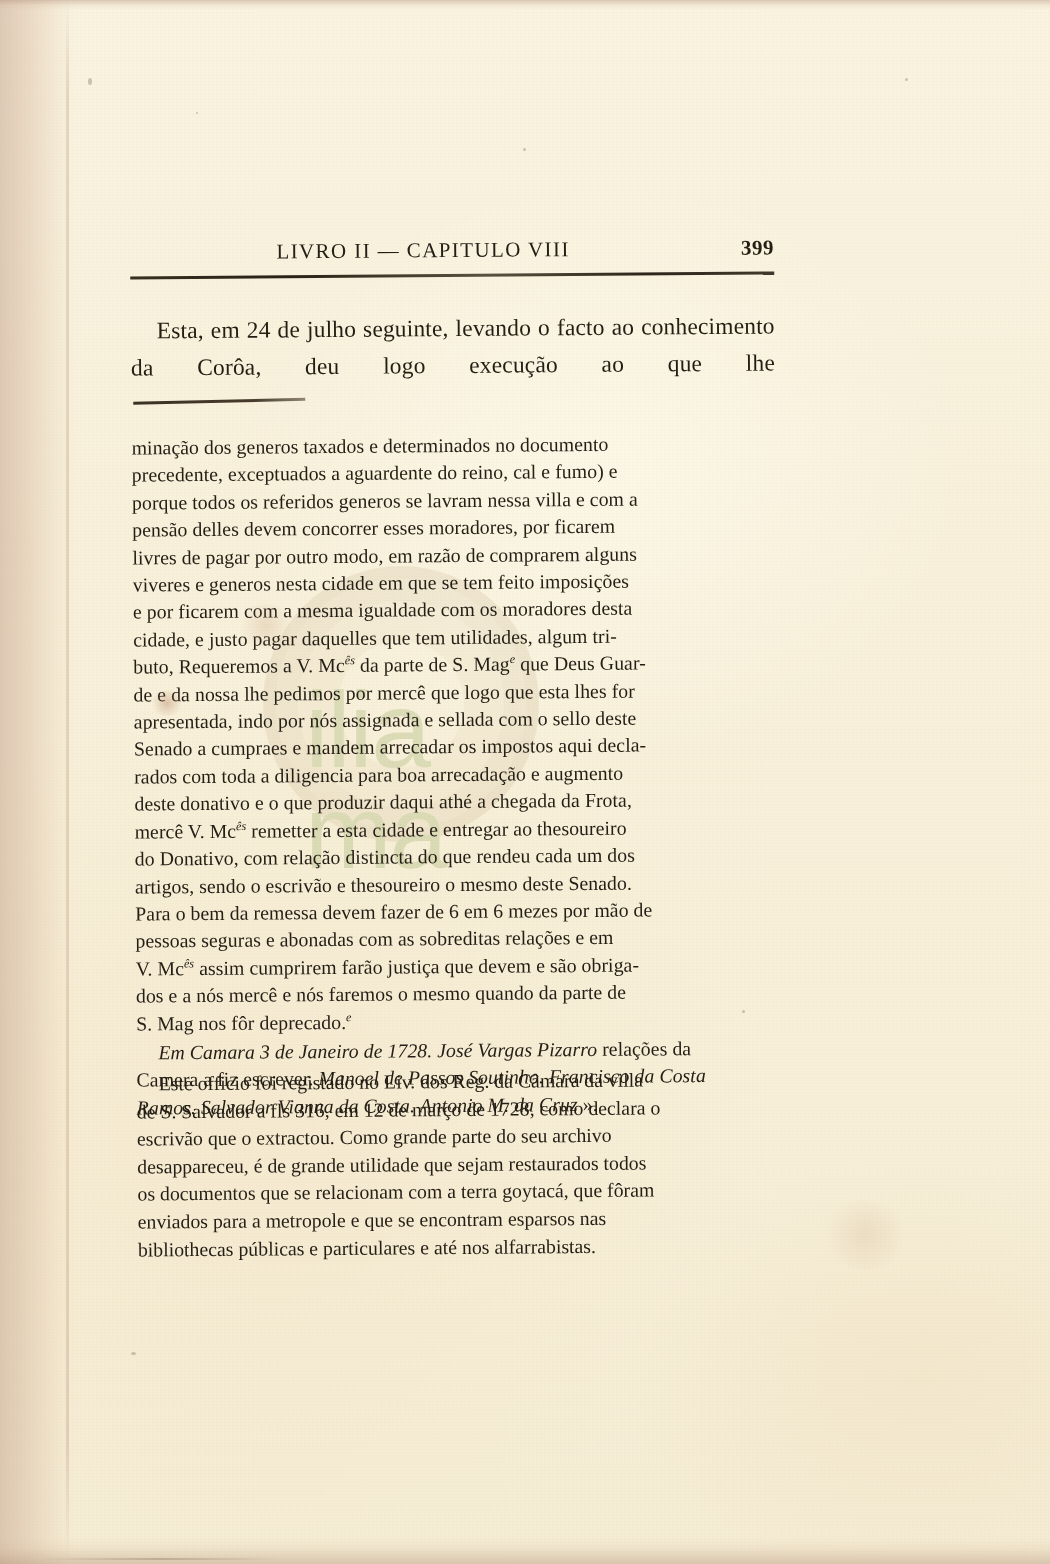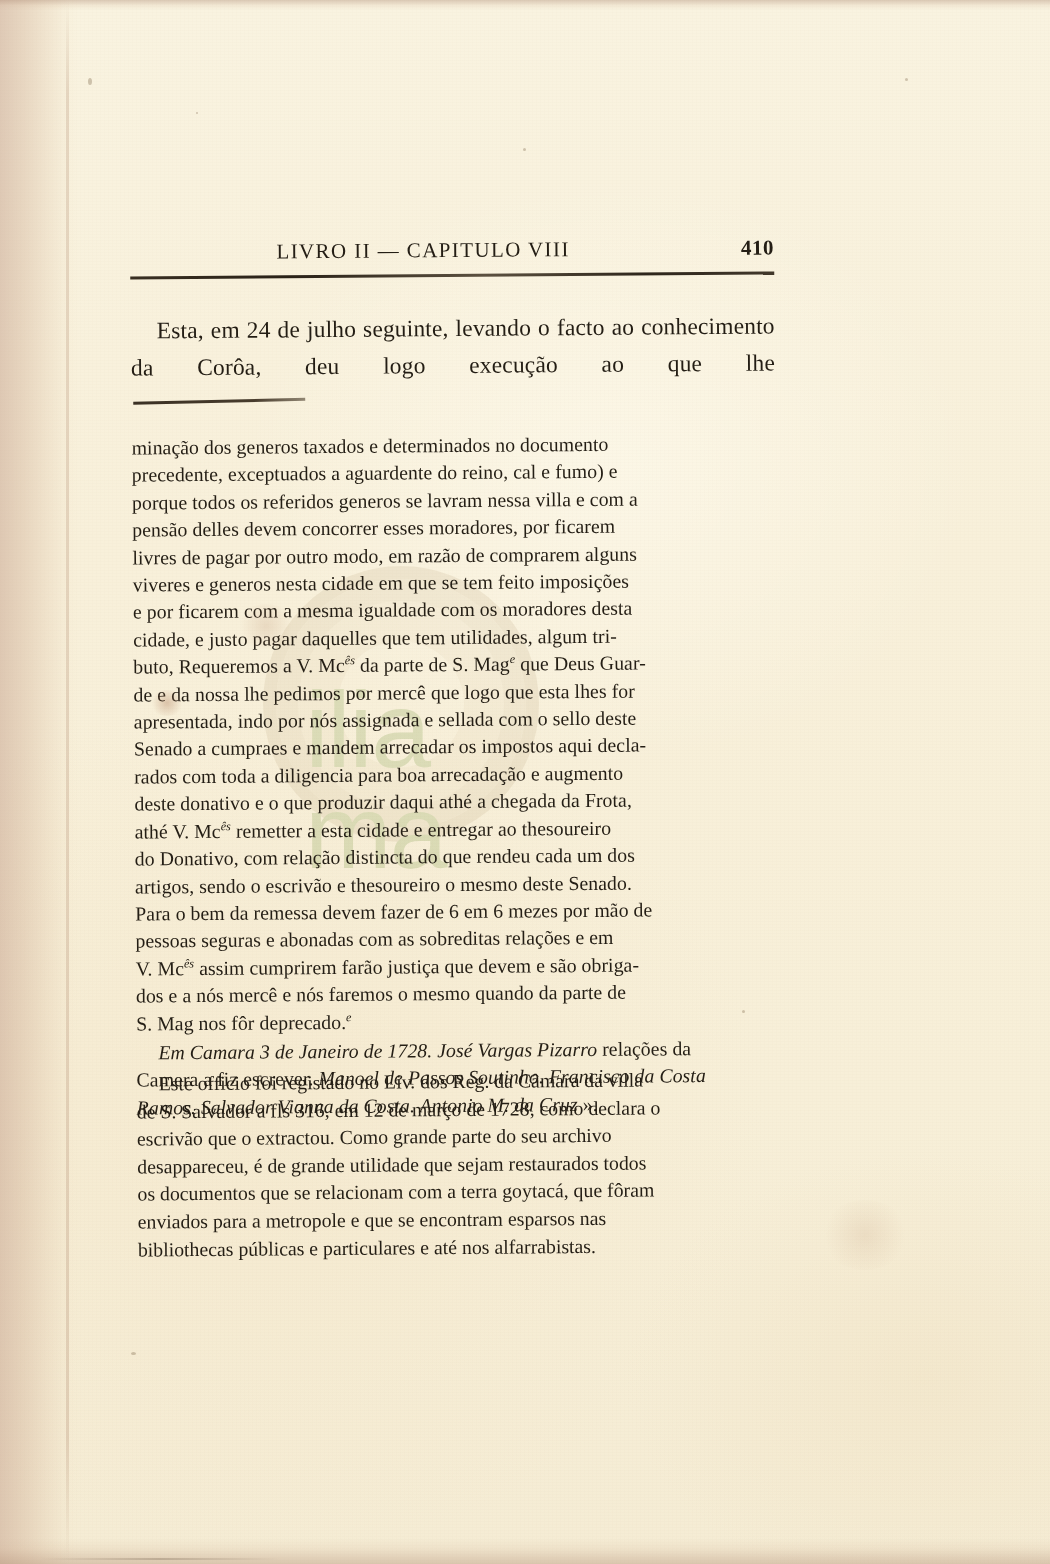--- a/index.html
+++ b/index.html
@@ -248,21 +248,21 @@
     <div class="wm-text">
       <div class="wm-line1">ilia</div>
       <div class="wm-line2">ma</div>
     </div>
   </div>
 
   <div class="content">
 
     <div class="runhead">
       <div class="runhead-title">LIVRO II — CAPITULO VIII</div>
-      <div class="runhead-folio">410</div>
+      <div class="runhead-folio">399</div>
     </div>
     <div class="rule-head"></div>
 
     <div class="lead">
       <span class="indent"></span><span>Esta, em 24 de julho seguinte, levando o facto ao</span>
       <span>conhecimento da Corôa, deu logo execução ao que lhe</span>
     </div>
 
     <div class="rule-short"></div>
 
@@ -275,21 +275,21 @@
           <div class="qline"><span>livres de pagar por outro modo, em razão de comprarem alguns</span></div>
           <div class="qline"><span>viveres  e  generos  nesta cidade  em que se tem  feito  imposições</span></div>
           <div class="qline"><span>e por ficarem com a mesma igualdade com os moradores desta</span></div>
           <div class="qline"><span>cidade, e justo pagar daquelles que tem utilidades, algum tri-</span></div>
           <div class="qline"><span>buto, Requeremos a V. Mc</span><sup class="abbr">ês</sup><span> da parte de S. Mag</span><sup class="abbr">e</sup><span> que Deus Guar-</span></div>
           <div class="qline"><span>de e da nossa lhe pedimos por mercê  que  logo que esta lhes for</span></div>
           <div class="qline"><span>apresentada, indo por nós assignada e sellada com o sello deste</span></div>
           <div class="qline"><span>Senado a cumpraes e mandem arrecadar os impostos aqui decla-</span></div>
           <div class="qline"><span>rados com toda a diligencia para boa arrecadação  e  augmento</span></div>
           <div class="qline"><span>deste donativo e o que produzir daqui athé a chegada da Frota,</span></div>
-          <div class="qline"><span>athé V. Mc</span><sup class="abbr">ês</sup><span> remetter a esta  cidade  e  entregar  ao thesoureiro</span></div>
+          <div class="qline"><span>mercê V. Mc</span><sup class="abbr">ês</sup><span> remetter a esta  cidade  e  entregar  ao thesoureiro</span></div>
           <div class="qline"><span>do Donativo, com relação  distincta  do que rendeu cada  um dos</span></div>
           <div class="qline"><span>artigos, sendo o escrivão e thesoureiro o mesmo deste Senado.</span></div>
           <div class="qline"><span>Para o bem da remessa devem fazer de 6 em 6 mezes por mão de</span></div>
           <div class="qline"><span>pessoas  seguras  e  abonadas  com  as  sobreditas  relações  e  em</span></div>
           <div class="qline"><span>V. Mc</span><sup class="abbr">ês</sup><span> assim cumprirem farão justiça que devem e são obriga-</span></div>
           <div class="qline"><span>dos e a nós mercê e nós faremos o mesmo quando da parte de</span></div>
           <div class="qline"><span>S. Mag</span><span> nos fôr deprecado.</span><sup class="abbr">e</sup></div>
         </div>
 
       <div style="margin-top:2px;">

